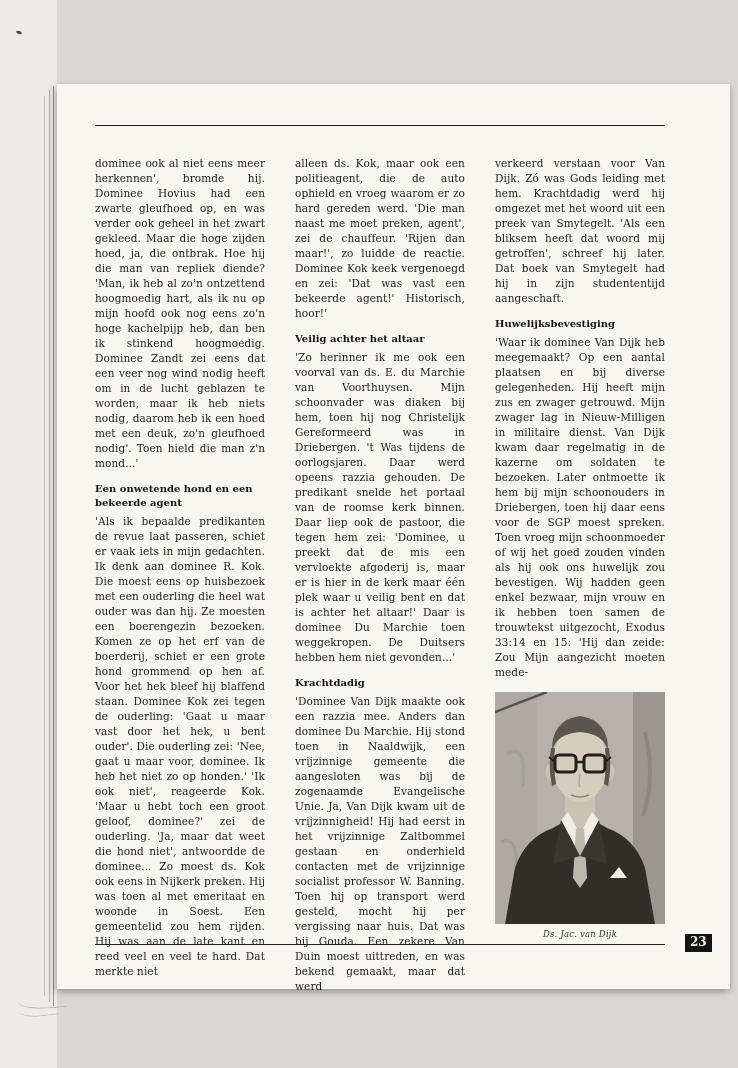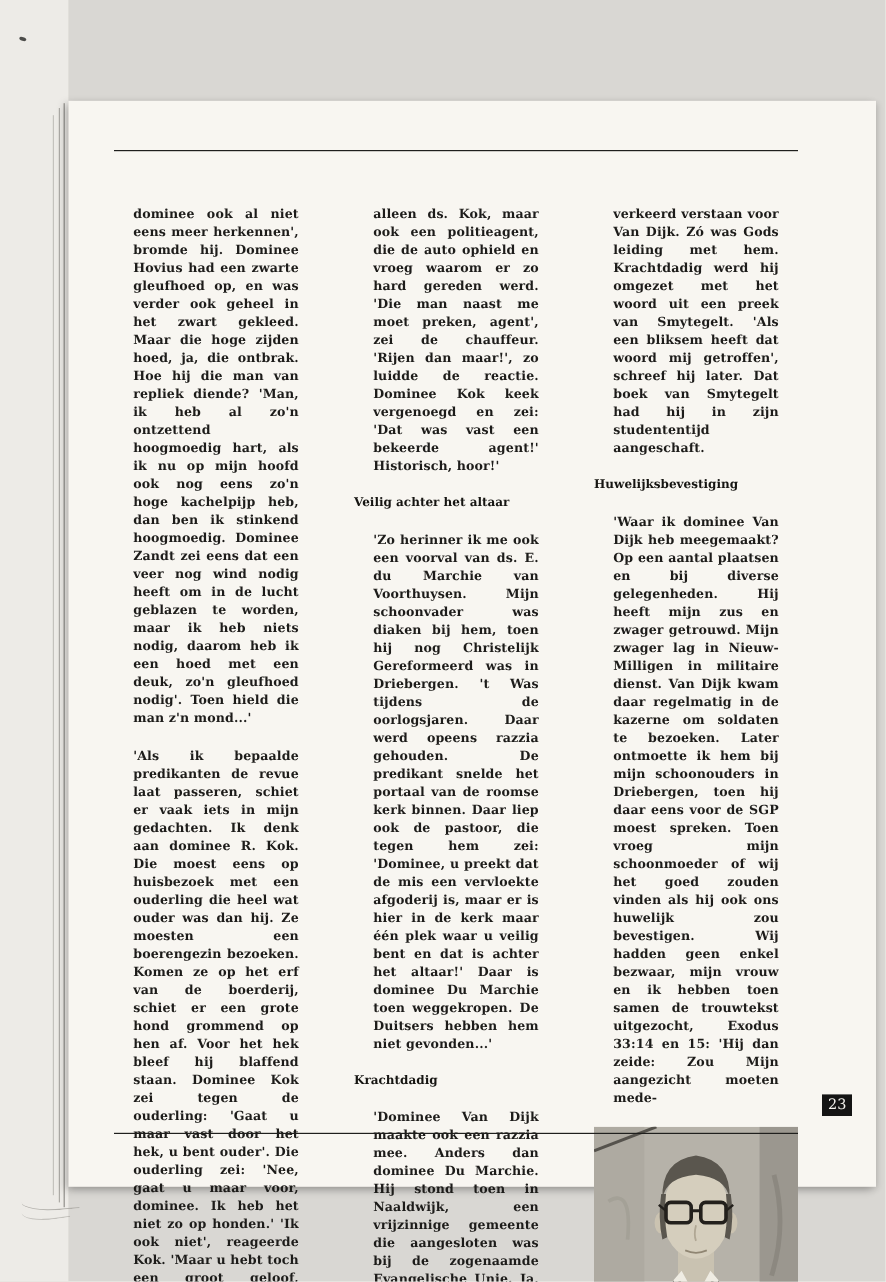--- a/index.html
+++ b/index.html
@@ -24,36 +24,35 @@
   }
   .rule{position:absolute;left:38px;width:570px;height:0;border-top:1.5px solid #1f1f1d;}
   .rule-top{top:41px;}
   .rule-bottom{top:860px;}
   .content{
     position:absolute;left:38px;top:72px;width:570px;
     display:flex;gap:30px;
   }
   .col{width:170px;color:#1d1c1a;}
   .col p{
-    margin:16px;font-size:10.5px;line-height:15px;text-align:justify;
+    margin:0;font-size:10.5px;line-height:15px;text-align:justify;
     letter-spacing:.1px;
-    font-weight:bold;
   }
   .col h3{
     margin:11px 0 4px 0;font-size:10px;line-height:14px;font-weight:bold;color:#161512;
   }
   figure.photo{margin:12px 0 0 0;width:170px;}
   figure.photo svg{display:block;}
   .caption{
     margin-top:5px;font-size:8.5px;font-style:italic;color:#34322e;letter-spacing:.2px;text-align:center;
   }
   .page-number{
-    position:absolute;left:628px;top:828px;
+    position:absolute;left:628px;top:850px;
     background:#141414;color:#f6f4ef;
-    font-size:12px;font-weight:normal;padding:2px 5px 3px 5px;line-height:13px;
+    font-size:12px;font-weight:bold;padding:2px 5px 3px 5px;line-height:13px;
   }
 </style>
 </head>
 <body>
 
 <div class="left-strip">
   <div class="spine-line l1"></div>
   <div class="spine-line l2"></div>
   <div class="spine-line l3"></div>
   <div class="curl"></div>
@@ -61,20 +60,21 @@
 </div>
 <div class="artifact"></div>
 
 <div class="page">
   <div class="rule rule-top"></div>
 
   <div class="content">
 
     <div class="col">
       <p>dominee ook al niet eens meer herkennen', bromde hij. Dominee Hovius had een zwarte gleufhoed op, en was verder ook geheel in het zwart gekleed. Maar die hoge zijden hoed, ja, die ontbrak. Hoe hij die man van repliek diende? 'Man, ik heb al zo'n ontzettend hoogmoedig hart, als ik nu op mijn hoofd ook nog eens zo'n hoge kachelpijp heb, dan ben ik stinkend hoogmoedig. Dominee Zandt zei eens dat een veer nog wind nodig heeft om in de lucht geblazen te worden, maar ik heb niets nodig, daarom heb ik een hoed met een deuk, zo'n gleufhoed nodig'. Toen hield die man z'n mond...'</p>
+      <h3>Een onwetende hond en een bekeerde agent</h3>
       <p>'Als ik bepaalde predikanten de revue laat passeren, schiet er vaak iets in mijn gedachten. Ik denk aan dominee R. Kok. Die moest eens op huisbezoek met een ouderling die heel wat ouder was dan hij. Ze moesten een boerengezin bezoeken. Komen ze op het erf van de boerderij, schiet er een grote hond grommend op hen af. Voor het hek bleef hij blaffend staan. Dominee Kok zei tegen de ouderling: 'Gaat u maar vast door het hek, u bent ouder'. Die ouderling zei: 'Nee, gaat u maar voor, dominee. Ik heb het niet zo op honden.' 'Ik ook niet', reageerde Kok. 'Maar u hebt toch een groot geloof, dominee?' zei de ouderling. 'Ja, maar dat weet die hond niet', antwoordde de dominee... Zo moest ds. Kok ook eens in Nijkerk preken. Hij was toen al met emeritaat en woonde in Soest. Een gemeentelid zou hem rijden. Hij was aan de late kant en reed veel en veel te hard. Dat merkte niet</p>
     </div>
 
     <div class="col">
       <p>alleen ds. Kok, maar ook een politieagent, die de auto ophield en vroeg waarom er zo hard gereden werd. 'Die man naast me moet preken, agent', zei de chauffeur. 'Rijen dan maar!', zo luidde de reactie. Dominee Kok keek vergenoegd en zei: 'Dat was vast een bekeerde agent!' Historisch, hoor!'</p>
       <h3>Veilig achter het altaar</h3>
       <p>'Zo herinner ik me ook een voorval van ds. E. du Marchie van Voorthuysen. Mijn schoonvader was diaken bij hem, toen hij nog Christelijk Gereformeerd was in Driebergen. 't Was tijdens de oorlogsjaren. Daar werd opeens razzia gehouden. De predikant snelde het portaal van de roomse kerk binnen. Daar liep ook de pastoor, die tegen hem zei: 'Dominee, u preekt dat de mis een vervloekte afgoderij is, maar er is hier in de kerk maar één plek waar u veilig bent en dat is achter het altaar!' Daar is dominee Du Marchie toen weggekropen. De Duitsers hebben hem niet gevonden...'</p>
       <h3>Krachtdadig</h3>
       <p>'Dominee Van Dijk maakte ook een razzia mee. Anders dan dominee Du Marchie. Hij stond toen in Naaldwijk, een vrijzinnige gemeente die aangesloten was bij de zogenaamde Evangelische Unie. Ja, Van Dijk kwam uit de vrijzinnigheid! Hij had eerst in het vrijzinnige Zaltbommel gestaan en onderhield contacten met de vrijzinnige socialist professor W. Banning. Toen hij op transport werd gesteld, mocht hij per vergissing naar huis. Dat was bij Gouda. Een zekere Van Duin moest uittreden, en was bekend gemaakt, maar dat werd</p>
     </div>

